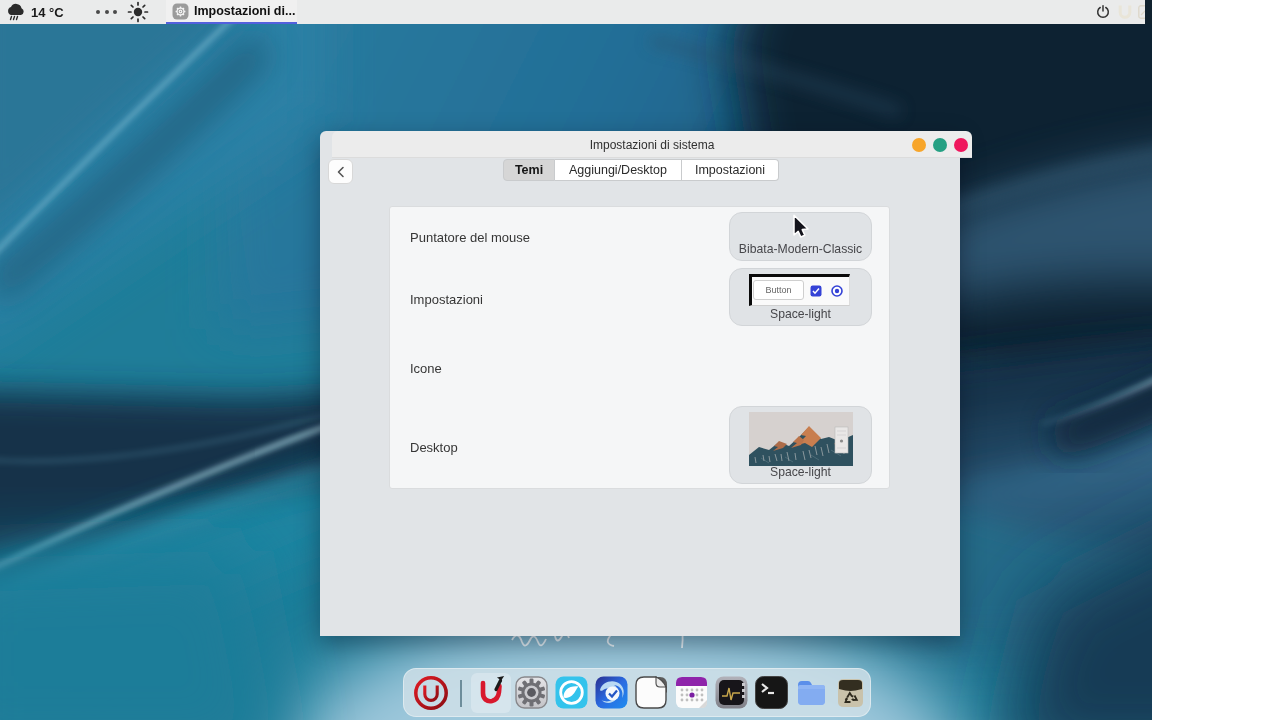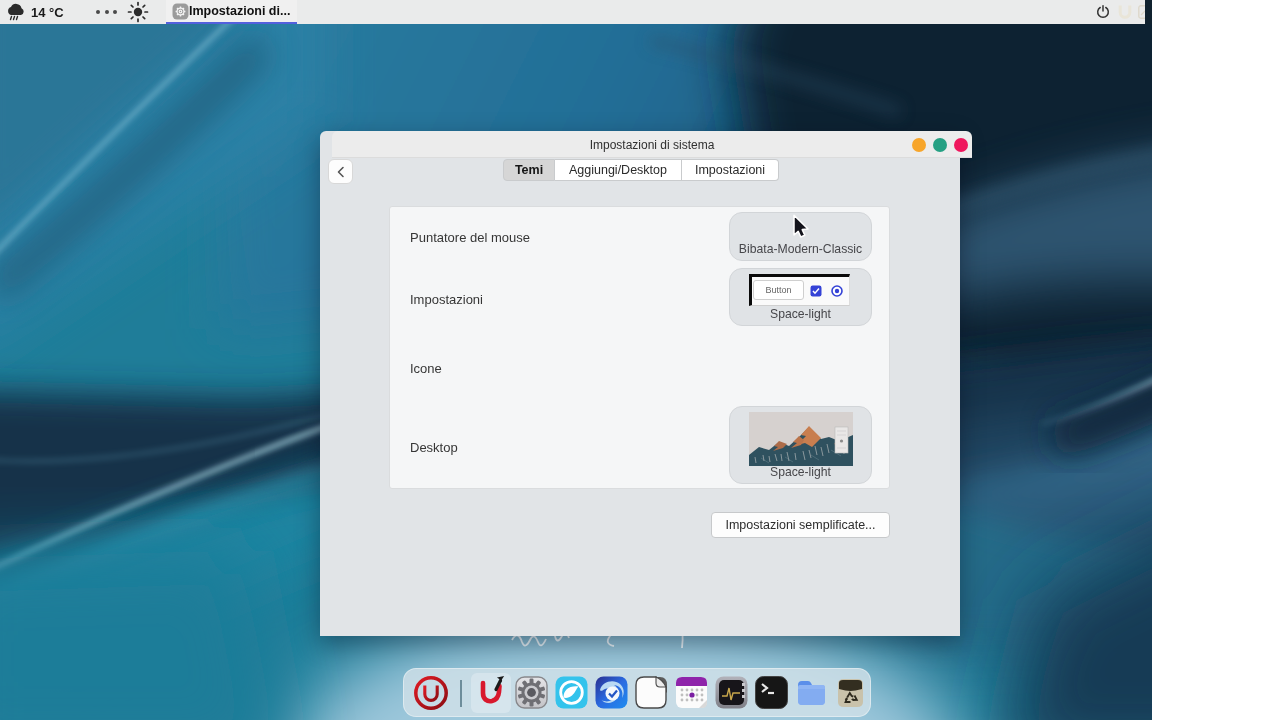--- a/index.html
+++ b/index.html
@@ -7,21 +7,21 @@
   #stage { position:relative; width:1152px; height:720px; overflow:hidden; background:#1d7a96; }
   #wp { position:absolute; left:0; top:0; }
   
   #topbar { position:absolute; left:0; top:0; width:1273px; height:24px; background:#eaebeb; display:flex; align-items:center; }
   #topbar .left { display:flex; align-items:center; }
   .temp { font-size:13px; font-weight:bold; color:#1a1a1a; margin-left:4px; }
   .dots { position:absolute; left:96px; top:10px; display:flex; gap:4.5px; }
   .dots i { width:4px; height:4px; border-radius:50%; background:#4a4a4a; display:block; }
   .task-tab { position:absolute; left:166px; top:0; width:131px; height:24px; background:#f0f0f0; border-bottom:2.5px solid #5360dd; display:flex; align-items:center; }
   .task-tab .gicon { margin-left:6px; }
-  .task-tab span { white-space:nowrap; overflow:hidden; font-size:12.5px; font-weight:bold; color:#111; letter-spacing:0px; }
+  .task-tab span { white-space:nowrap; overflow:hidden; font-size:12.5px; font-weight:bold; color:#111; margin-left:5px; letter-spacing:0px; }
   #topbar .right { position:absolute; left:0; top:0; }
   .time { font-size:13px; font-weight:bold; color:#1a1a1a; letter-spacing:0.2px; }
   #tbdark { position:absolute; right:0; top:0; width:7px; height:24px; background:#10222f; }
   
   #win { position:absolute; left:320px; top:131px; width:640px; height:505px; background:#e1e4e7; border-radius:6px 6px 0 0; box-shadow:0 8px 24px rgba(0,0,20,0.35); }
   #titlebar { position:absolute; left:12px; top:0; width:100%; height:27px; background:#ececec; border-radius:6px 6px 0 0; border-bottom:1px solid #dcdcdc; }
   #titlebar .title { position:absolute; left:0; right:0; top:7px; text-align:center; font-size:12px; color:#303030; }
   .tl { position:absolute; top:6.5px; width:14px; height:14px; border-radius:50%; }
   .tl.o { right:46.5px; background:#f7a52a; }
   .tl.g { right:25px; background:#25a083; }
@@ -270,21 +270,20 @@
           </g>
           <rect x="86" y="15" width="13" height="26" fill="#e9e7e6" stroke="#bbb" stroke-width="0.6"></rect>
           <g stroke="#cfcccb" stroke-width="0.7">
               <path d="M88 19 L97 19 M88 23 L97 23 M88 36 L97 36"></path>
             </g>
           <circle cx="92.5" cy="29" r="1.6" fill="#8a8a8a"></circle>
         </svg>
         <div class="cap">Space-light</div>
       </div>
     </div>
-    <div id="okbtn">Impostazioni semplificate...</div>
   </div>
 
   <div id="dock">
 
     <svg class="dicon" style="left:10px;" width="34" height="34" viewBox="0 0 34 34">
       <defs>
           <linearGradient id="ured" x1="0" y1="0" x2="1" y2="1">
             <stop offset="0" stop-color="#e01b24"></stop>
             <stop offset="1" stop-color="#8c0d12"></stop>
           </linearGradient>

